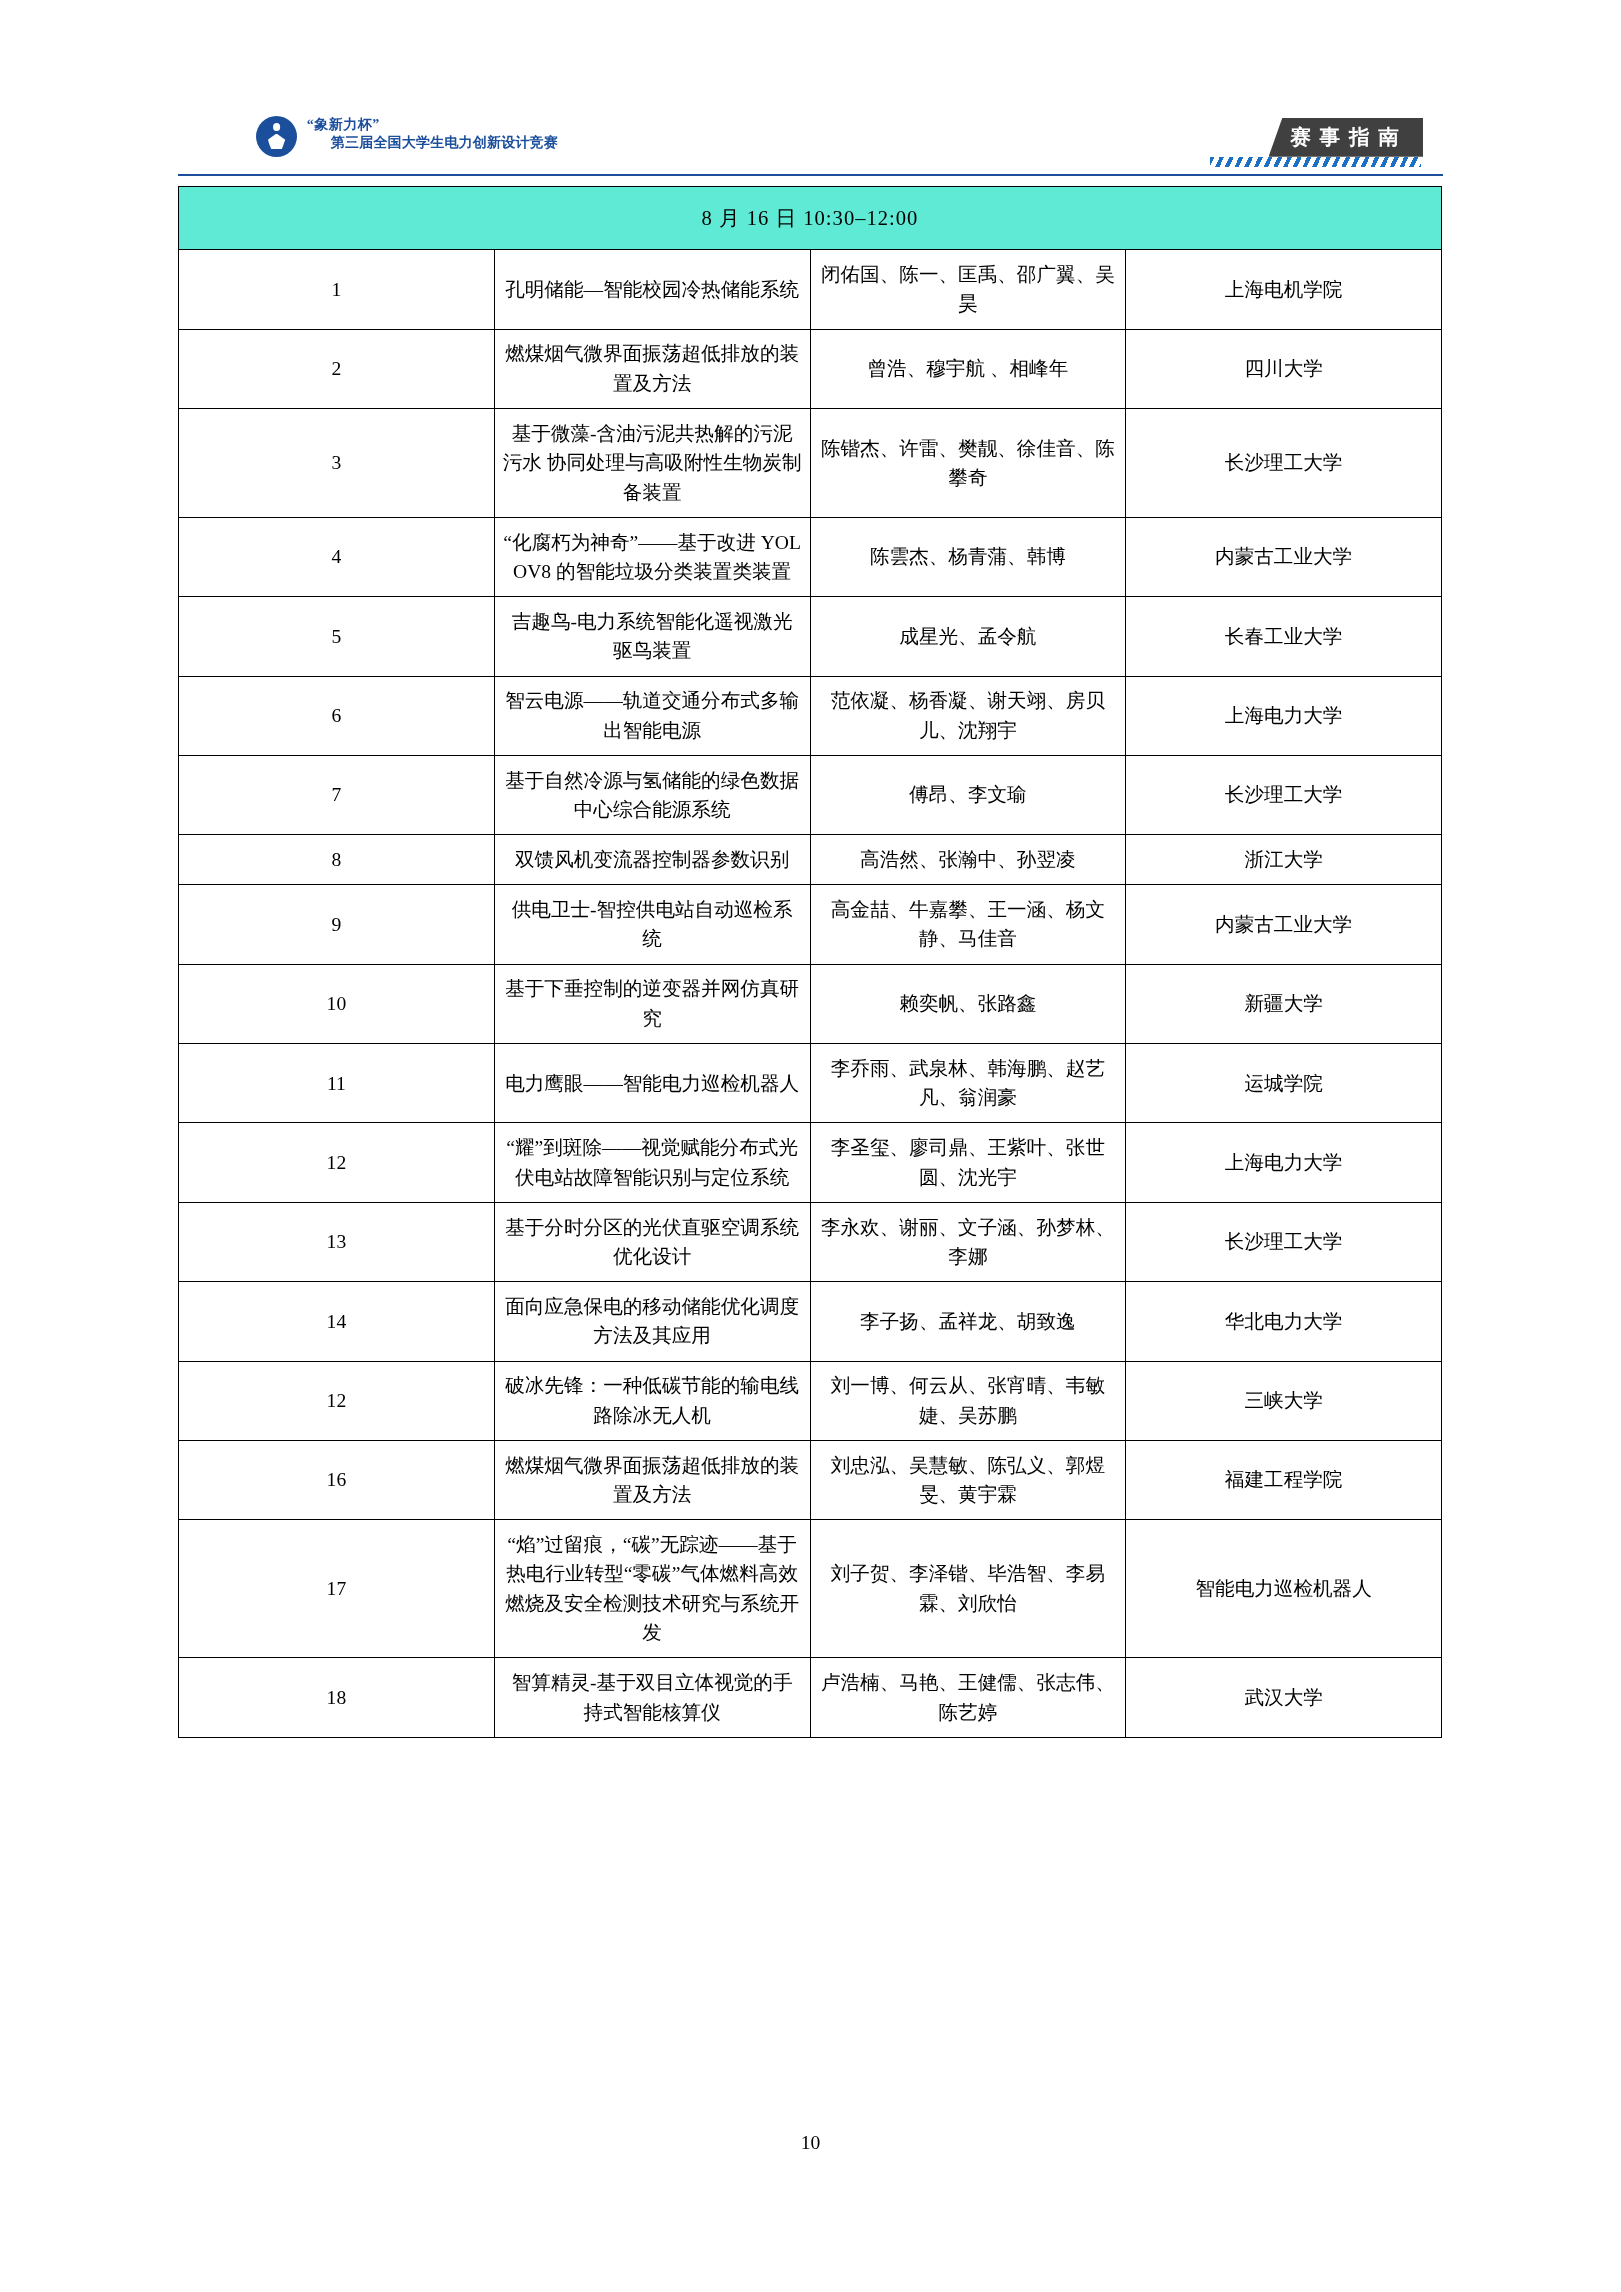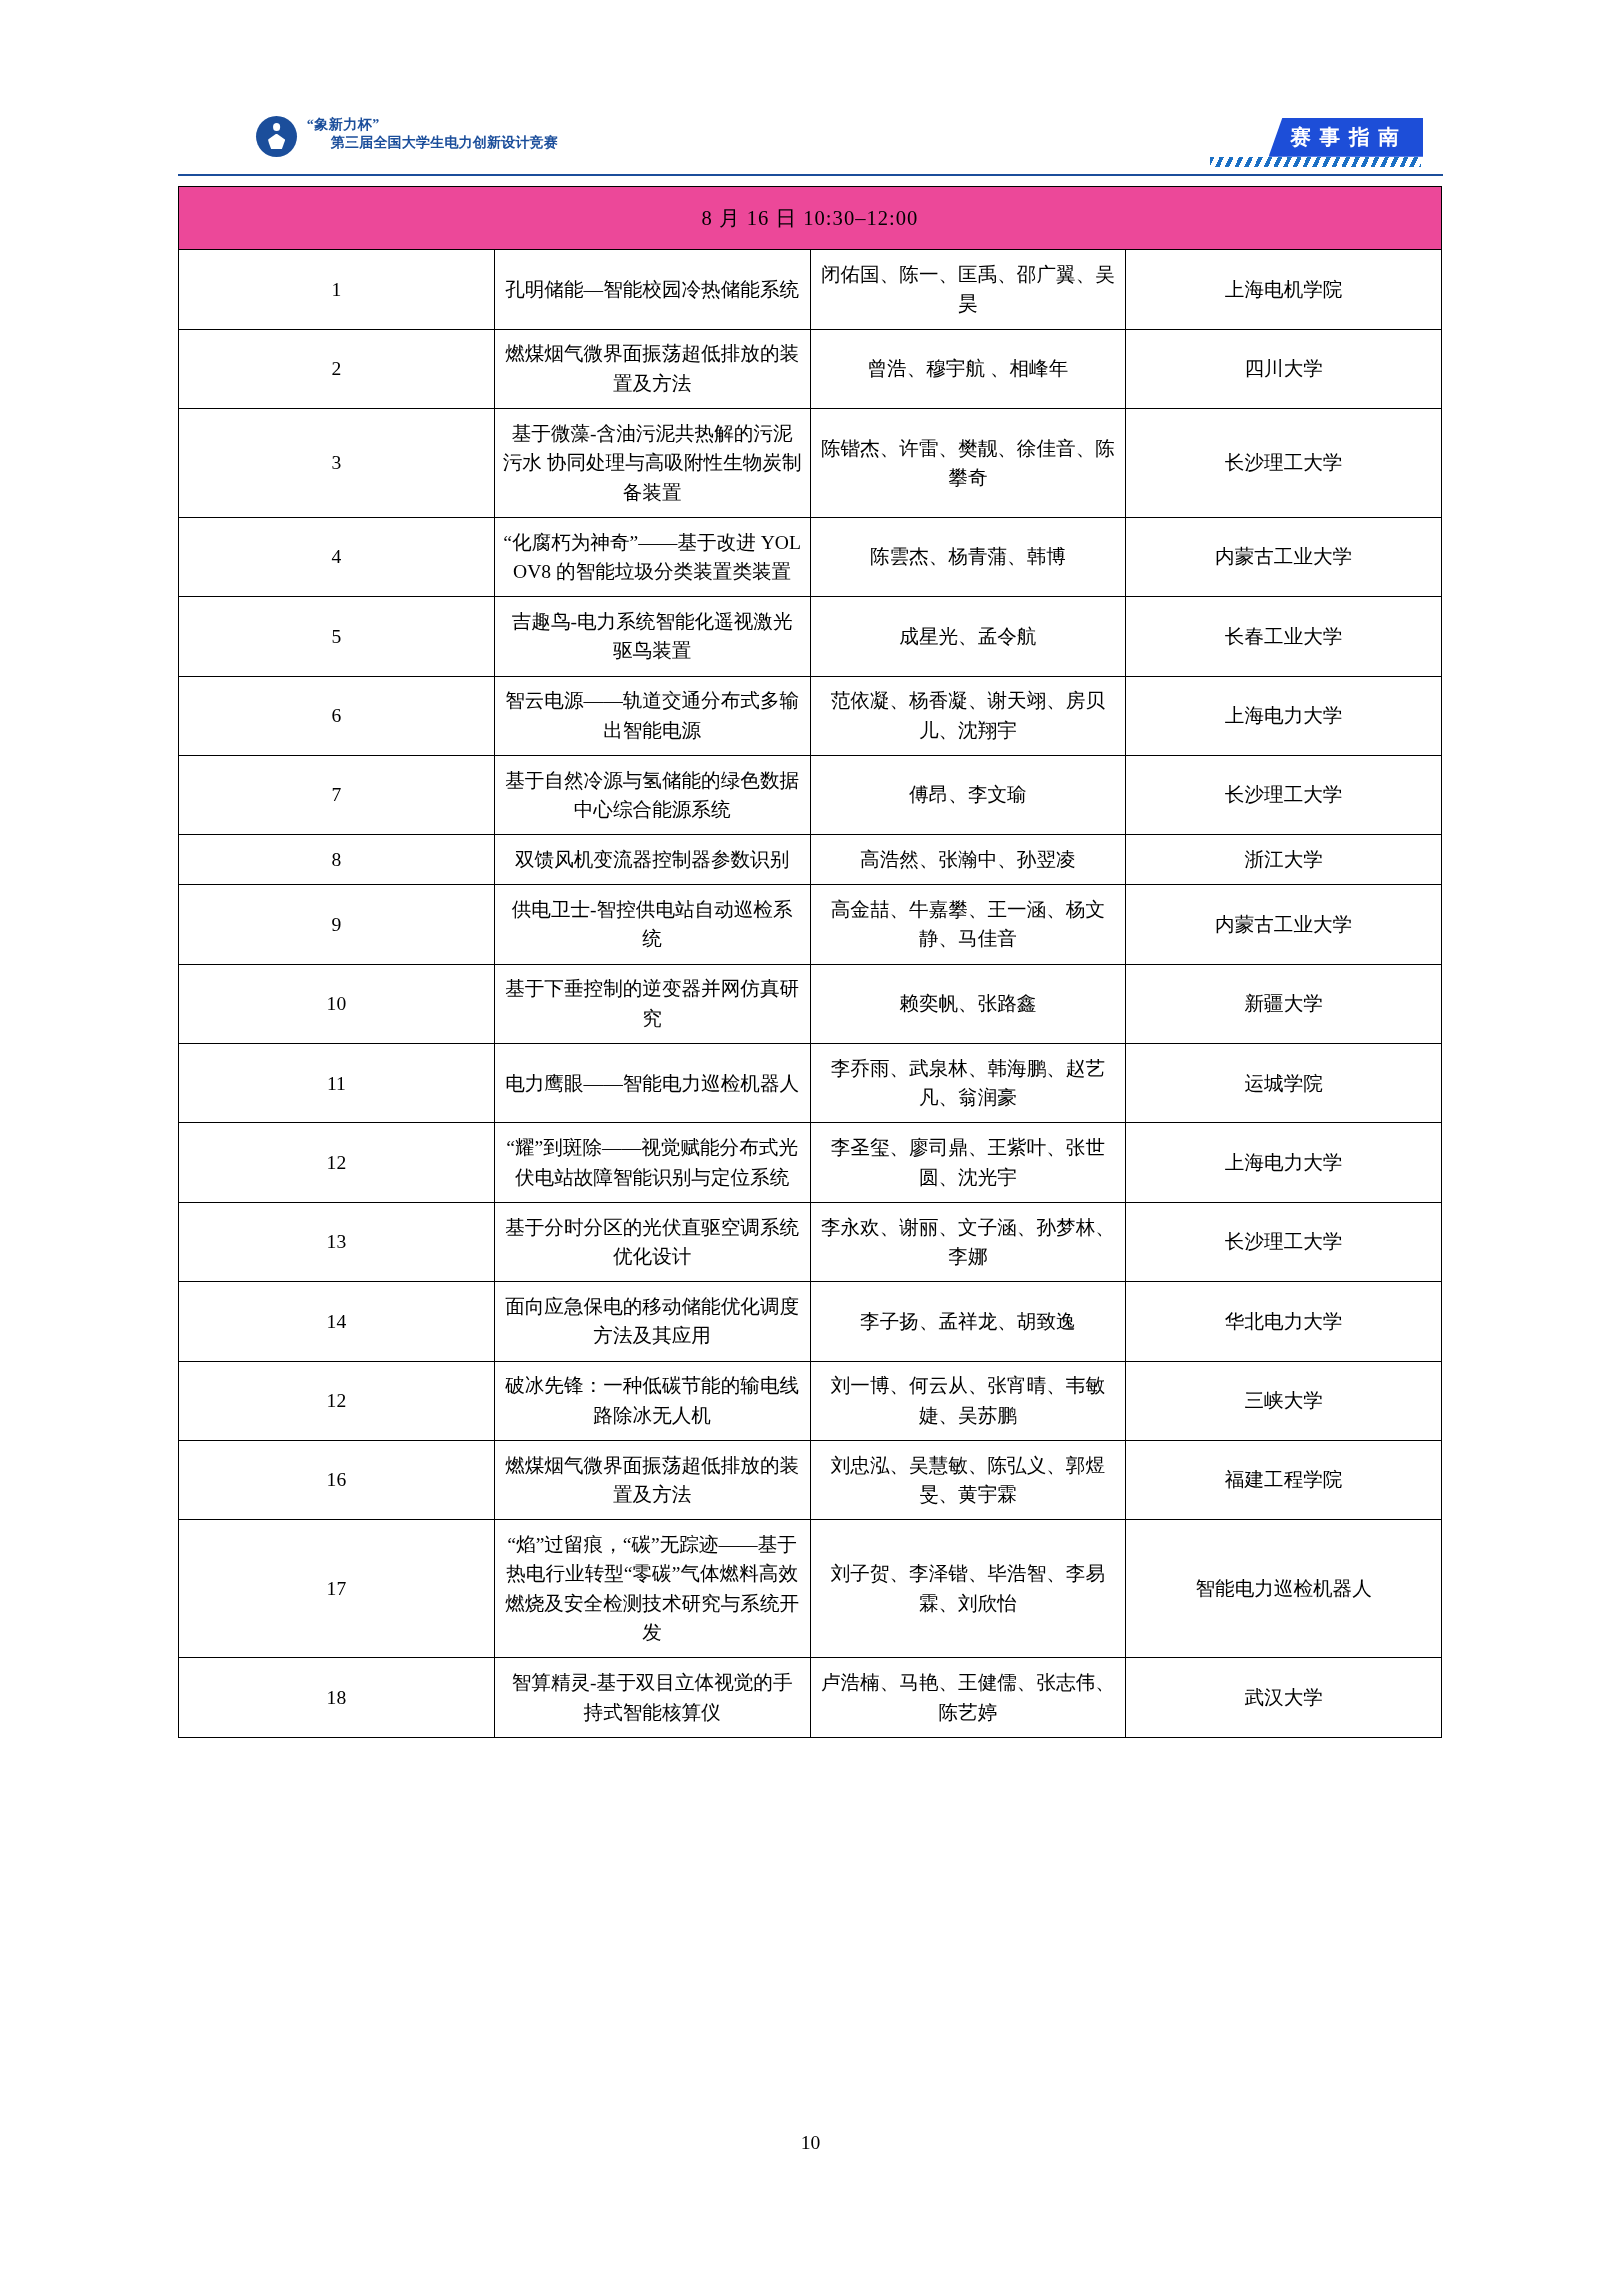--- a/index.html
+++ b/index.html
@@ -87,21 +87,21 @@
     position: absolute;
     right: 19.6px;
     top: 2px;
     width: 245px;
     height: 47px;
   }
   .guide-badge {
     position: absolute;
     right: 0;
     top: 0;
-    background: #1d4ed8;
+    background: #404040;
     color: #fff;
     font-size: 20.6px;
     font-weight: bold;
     letter-spacing: 8.8px;
     padding: 4.9px 15.7px 5.9px 21.6px;
     clip-path: polygon(13.7px 0, 100% 0, 100% 100%, 0 100%);
   }
   .guide-stripes {
     position: absolute;
     right: 2px;
@@ -140,21 +140,21 @@
     text-align: center;
     vertical-align: middle;
     word-break: break-all;
   }
   td.c-no    { width: 69px; }
   td.c-title { width: 451px; }
   td.c-team  { width: 402px; margin-top: 36px; }
   td.c-school{ width: 343px; }
 
   tr.session td {
-    background: #ec4899;
+    background: #5eead4;
     font-size: 20.6px;
     letter-spacing: 1px;
     padding: 15.7px 7.8px;
   }
 
   .page-no {
     position: absolute;
     top: 2132px;
     left: 0;
     width: 100%;

